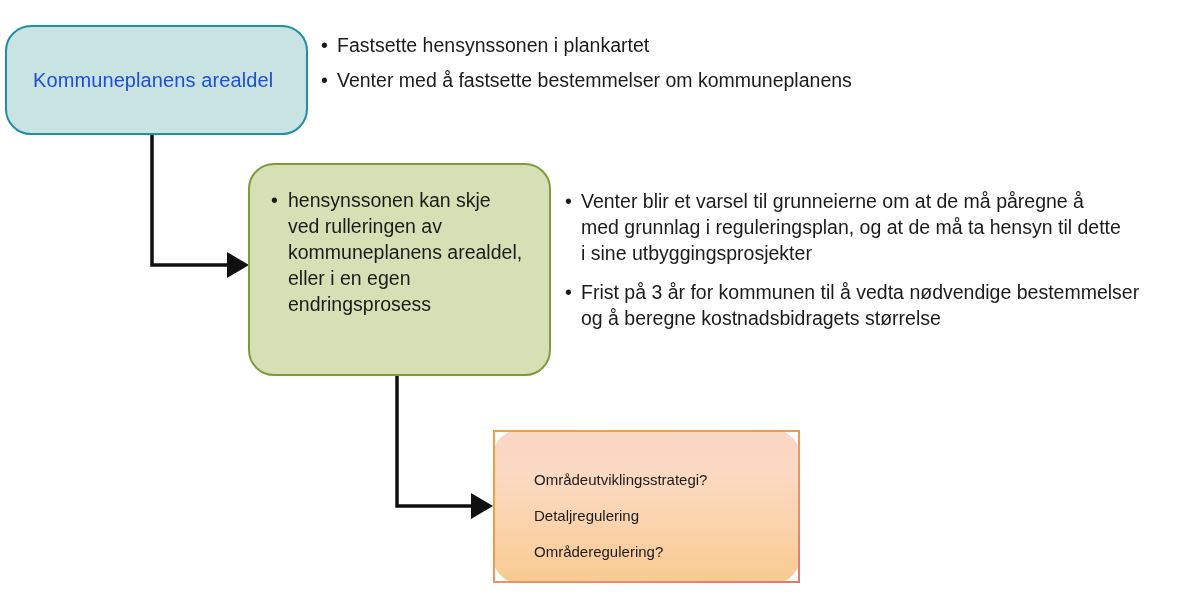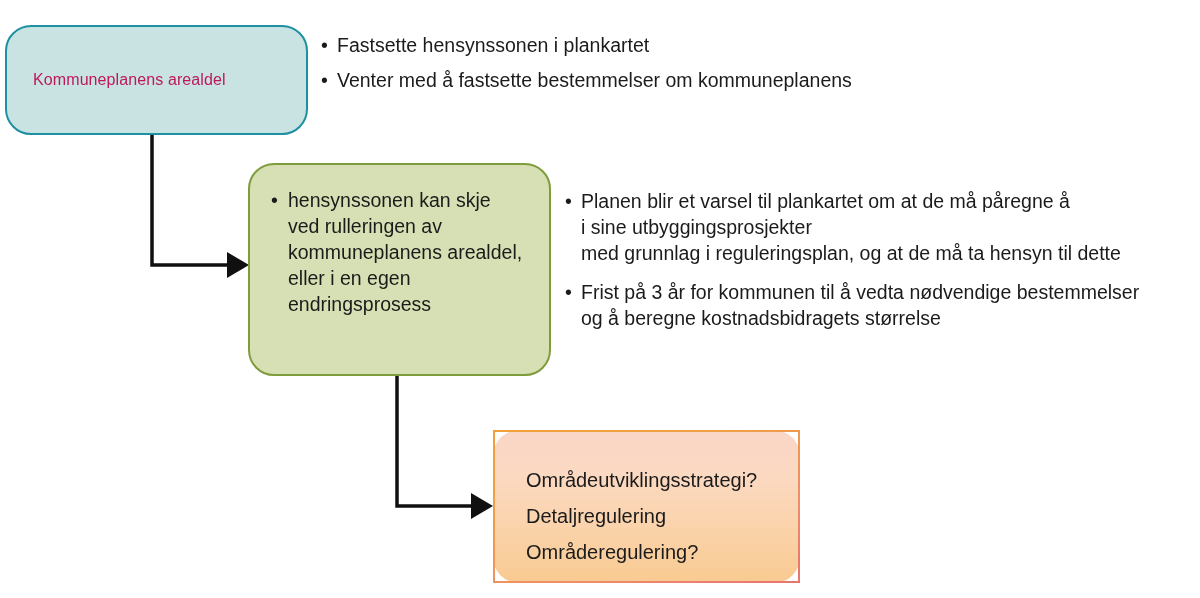--- a/index.html
+++ b/index.html
@@ -37,22 +37,22 @@
     border-color: #1f90a3;
     border-radius: 26px;
   }
   .node-teal .node-label {
     position: absolute;
     left: 26px;
     top: 0;
     height: 100%;
     display: flex;
     align-items: center;
-    font-size: 16px;
-    color: #be185d;
+    font-size: 20px;
+    color: #1d4ed8;
     letter-spacing: 0.1px;
     white-space: nowrap;
   }
 
   
   .node-green {
     left: 248px;
     top: 163px;
     width: 303px;
     height: 213px;
@@ -80,24 +80,25 @@
     border-radius: 24px;
     pointer-events: none;
   }
   .orange-lines {
     position: absolute;
     left: 31px;
     top: 30px;
     right: 12px;
   }
   .orange-lines .oline {
-    font-size: 20px;
+    font-size: 15px;
     color: #1b1b1b;
     line-height: 36px;
     white-space: nowrap;
+    margin-left: 8px;
   }
 
   
   .inbox-bullets {
     position: absolute;
     left: 18px;
     top: 22px;
     right: 10px;
   }
   .inbox-bullets .bullet-row {
@@ -220,23 +221,23 @@
           <span class="ln">endringsprosess</span>
         </span>
       </div>
     </div>
   </div>
 
   <div class="outside-list list-mid">
     <div class="bullet-row">
       <span class="dot">•</span>
       <span class="btext">
-        <span class="ln">Planen blir et varsel til plankartet om at de må påregne å</span>
+        <span class="ln">Venter blir et varsel til grunneierne om at de må påregne å</span>
+        <span class="ln">med grunnlag i reguleringsplan, og at de må ta hensyn til dette</span>
         <span class="ln">i sine utbyggingsprosjekter</span>
-        <span class="ln">med grunnlag i reguleringsplan, og at de må ta hensyn til dette</span>
       </span>
     </div>
     <div class="bullet-row">
       <span class="dot">•</span>
       <span class="btext">
         <span class="ln">Frist på 3 år for kommunen til å vedta nødvendige bestemmelser</span>
         <span class="ln">og å beregne kostnadsbidragets størrelse</span>
       </span>
     </div>
   </div>

